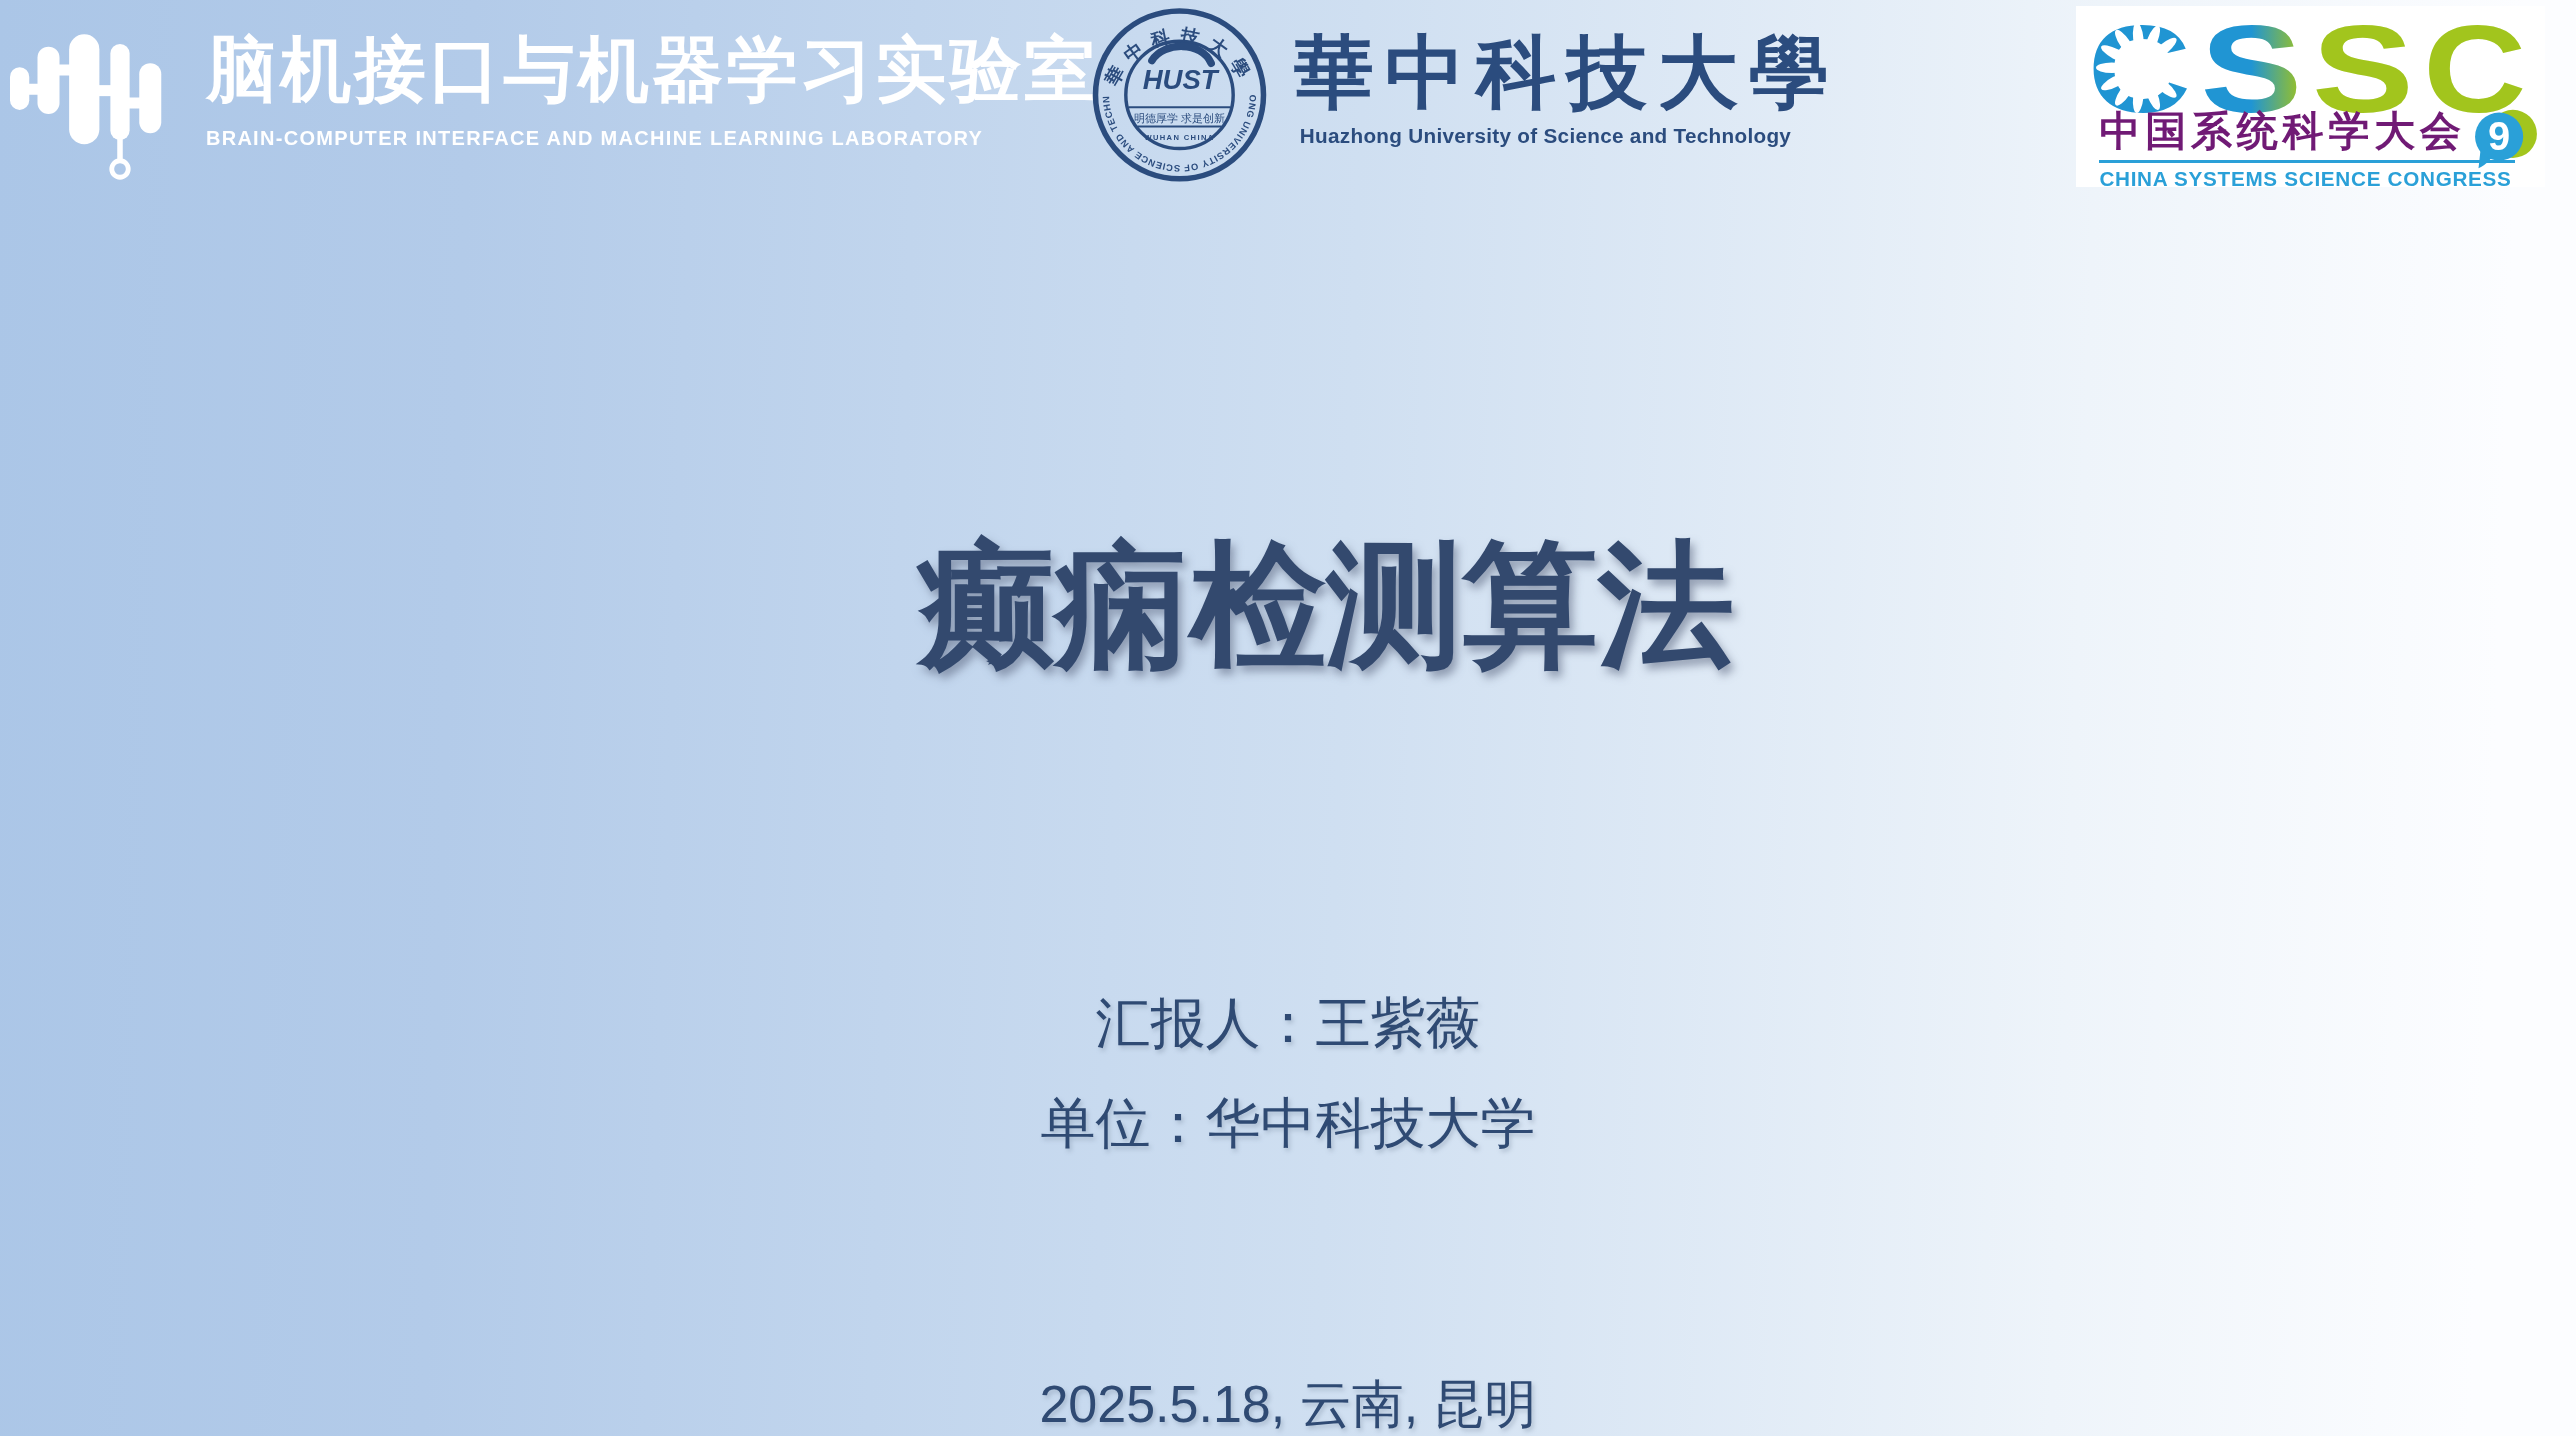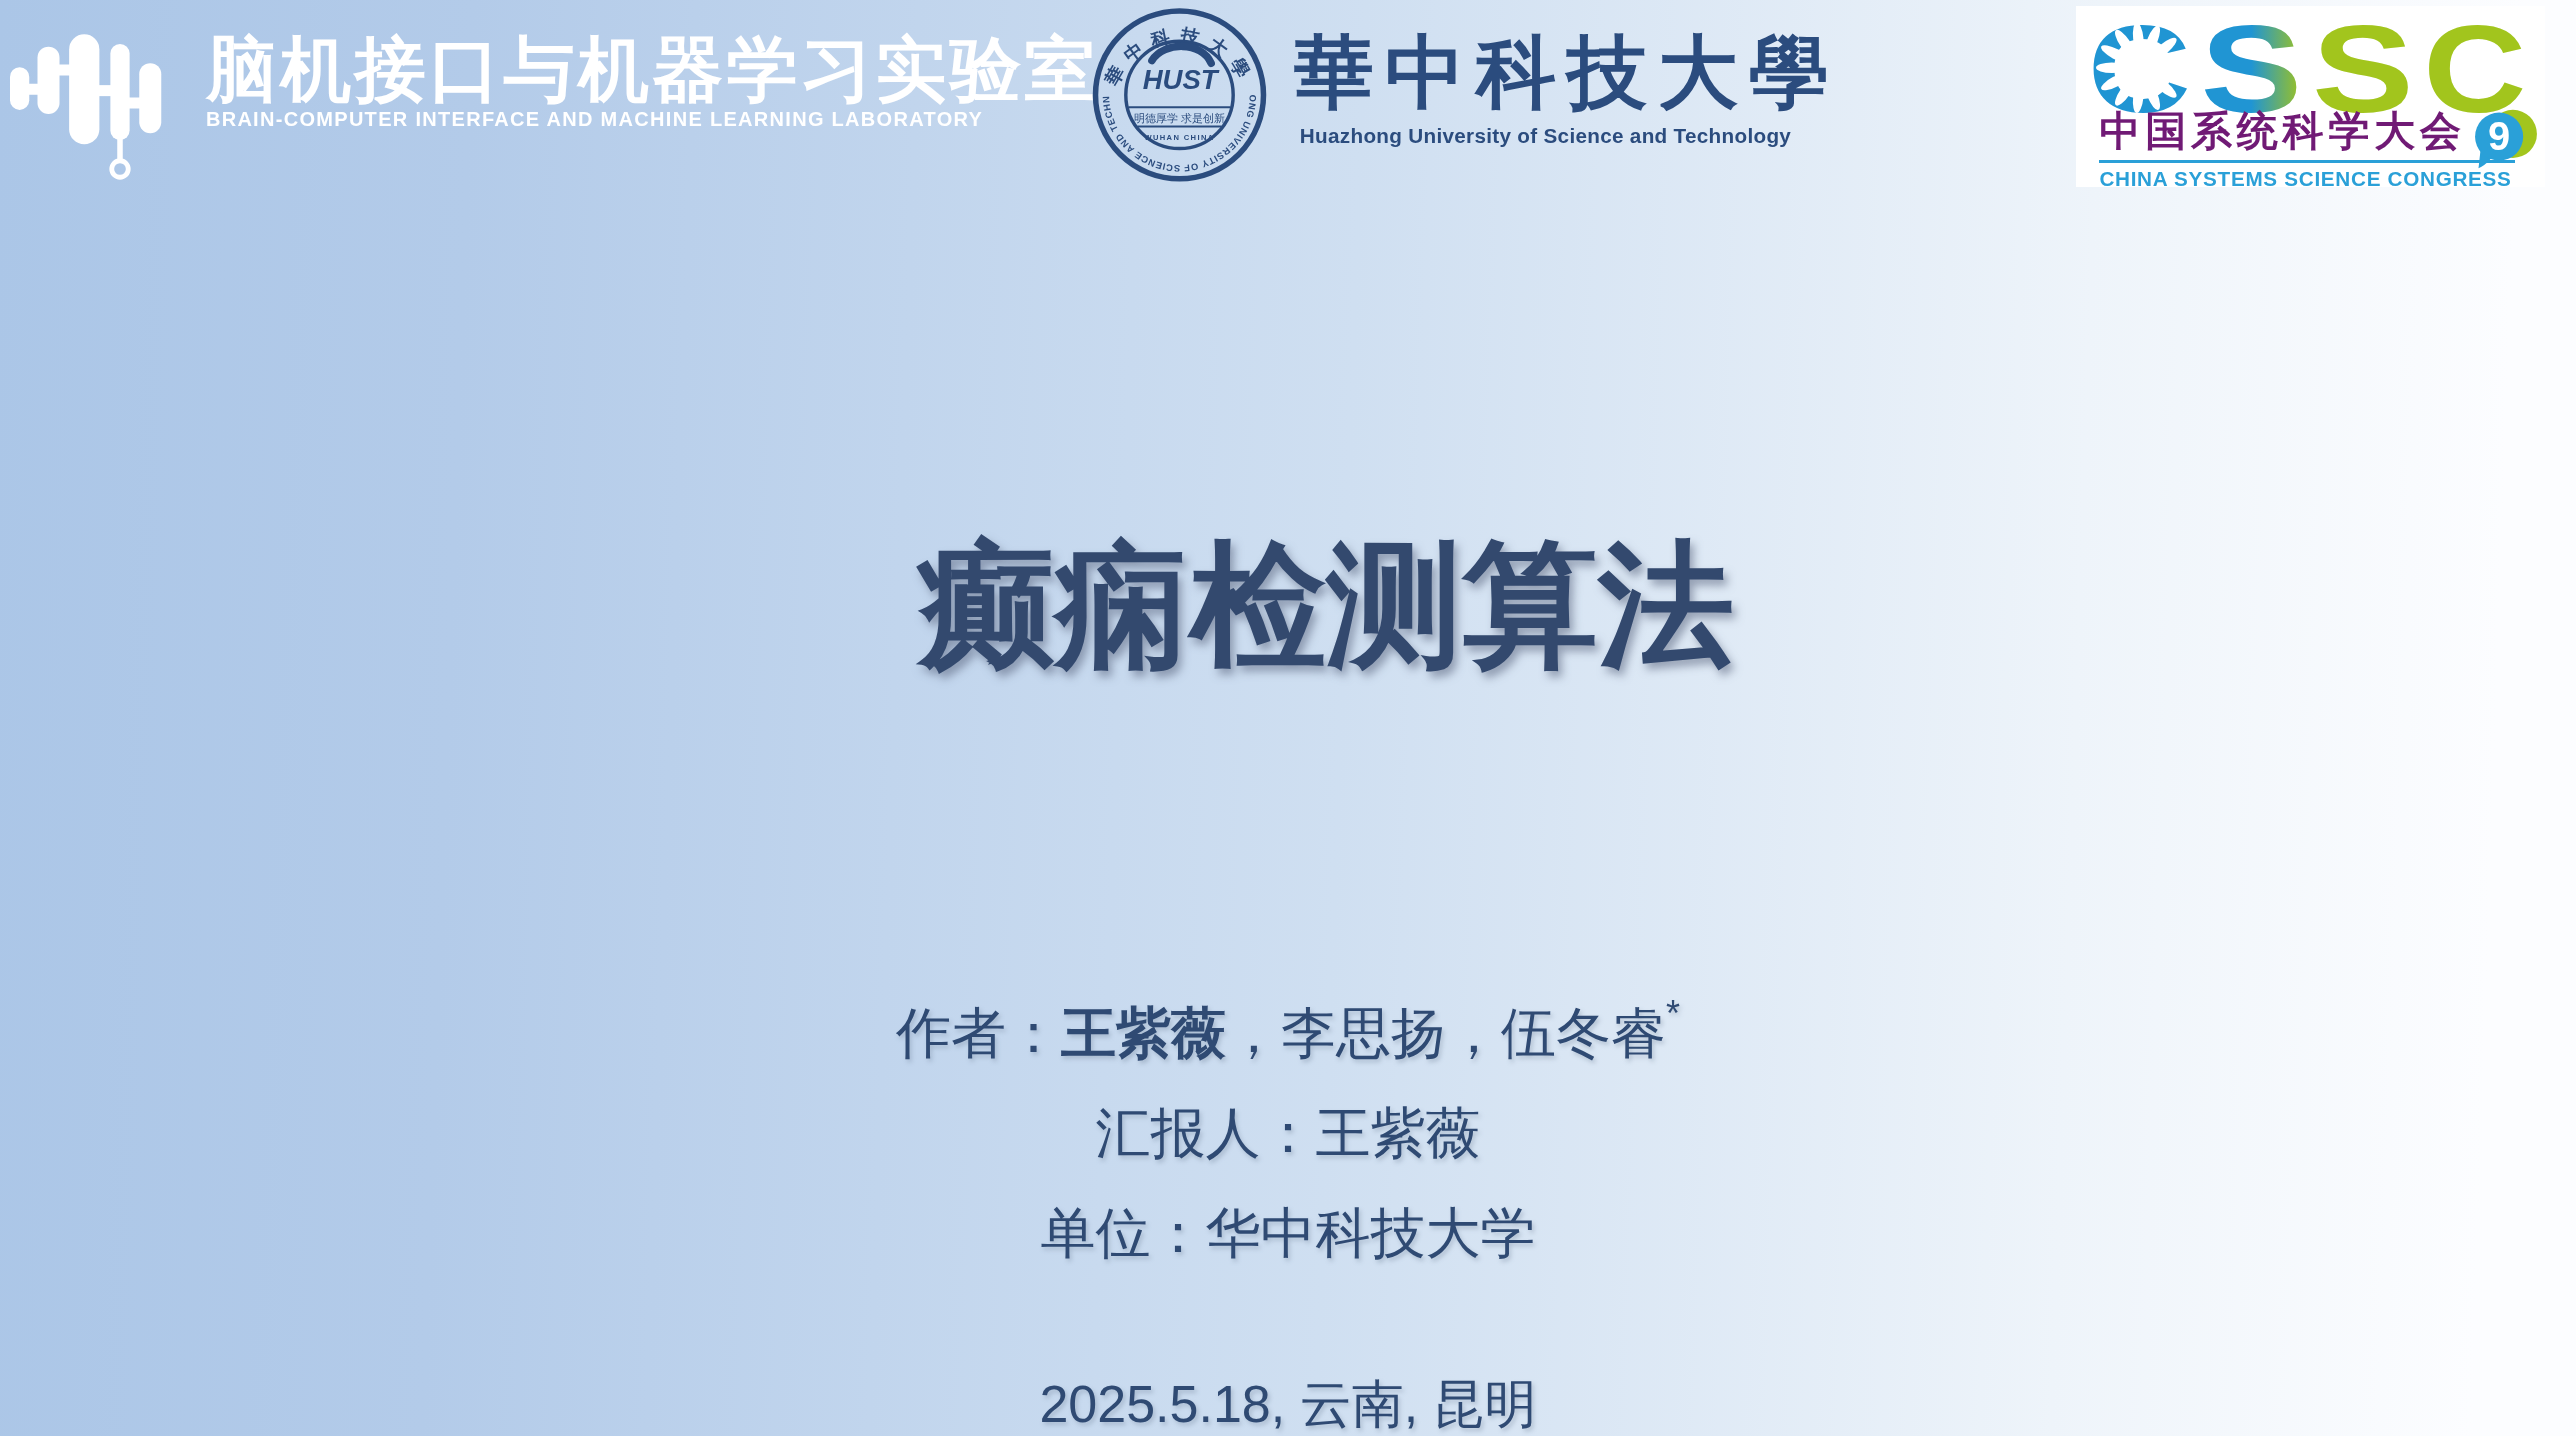--- a/index.html
+++ b/index.html
@@ -7,21 +7,21 @@
     width:2576px;height:1436px;overflow:hidden;position:relative;
     font-family:"Liberation Sans",sans-serif;
     background:linear-gradient(92deg,#abc6e7 0%,#b3cbe9 18%,#cfdff1 52%,#eef4fa 80%,#fcfdff 96%);
   }
   .abs{position:absolute;}
 
   
   .lab-logo{left:6.9px;top:15px;display:flex;align-items:flex-start;}
   .lab-text{margin-left:39px;margin-top:19.3px;color:#ffffff;}
   .lab-zh{font-size:71px;font-weight:bold;letter-spacing:3.4px;line-height:1;}
-  .lab-en{font-size:20px;font-weight:bold;letter-spacing:1.3px;margin-top:4px;line-height:1;}
+  .lab-en{font-size:20px;font-weight:bold;letter-spacing:1.3px;margin-top:23px;line-height:1;}
 
   
   .hust{left:1090px;top:4.1px;}
   .hust-text{left:1294px;top:30px;width:503px;text-align:center;color:#2b4c7e;}
   .hust-callig{font-family:"DejaVu Serif",serif;font-weight:bold;font-size:80px;letter-spacing:11px;line-height:1.05;white-space:nowrap;}
   .hust-en{font-size:20.7px;font-weight:bold;letter-spacing:0.3px;margin-top:9.6px;}
 
   
   .cssc-card{left:2076px;top:5.5px;width:469px;height:181px;background:#ffffff;}
   .cssc-zh{left:23.4px;top:105px;font-size:41px;font-weight:bold;letter-spacing:4.8px;color:#701a75;line-height:1;position:absolute;white-space:nowrap;}
@@ -138,23 +138,20 @@
 </div>
 
 <div class="abs title">
   <div class="title-inner">
     <div>癫痫检测算法</div>
   </div>
 </div>
 
 <div class="abs info">
   <div class="info-line">
-    <span>作者：</span><span class="author-first">王紫薇</span><span>，李思扬，伍冬睿</span><span class="corr-mark">*</span>
-  </div>
-  <div class="info-line">
     <span>汇报人：</span><span>王紫薇</span>
   </div>
   <div class="info-line">
     <span>单位：</span><span>华中科技大学</span>
   </div>
 </div>
 
 <div class="abs dateline">2025.5.18, 云南, 昆明</div>
 
 

